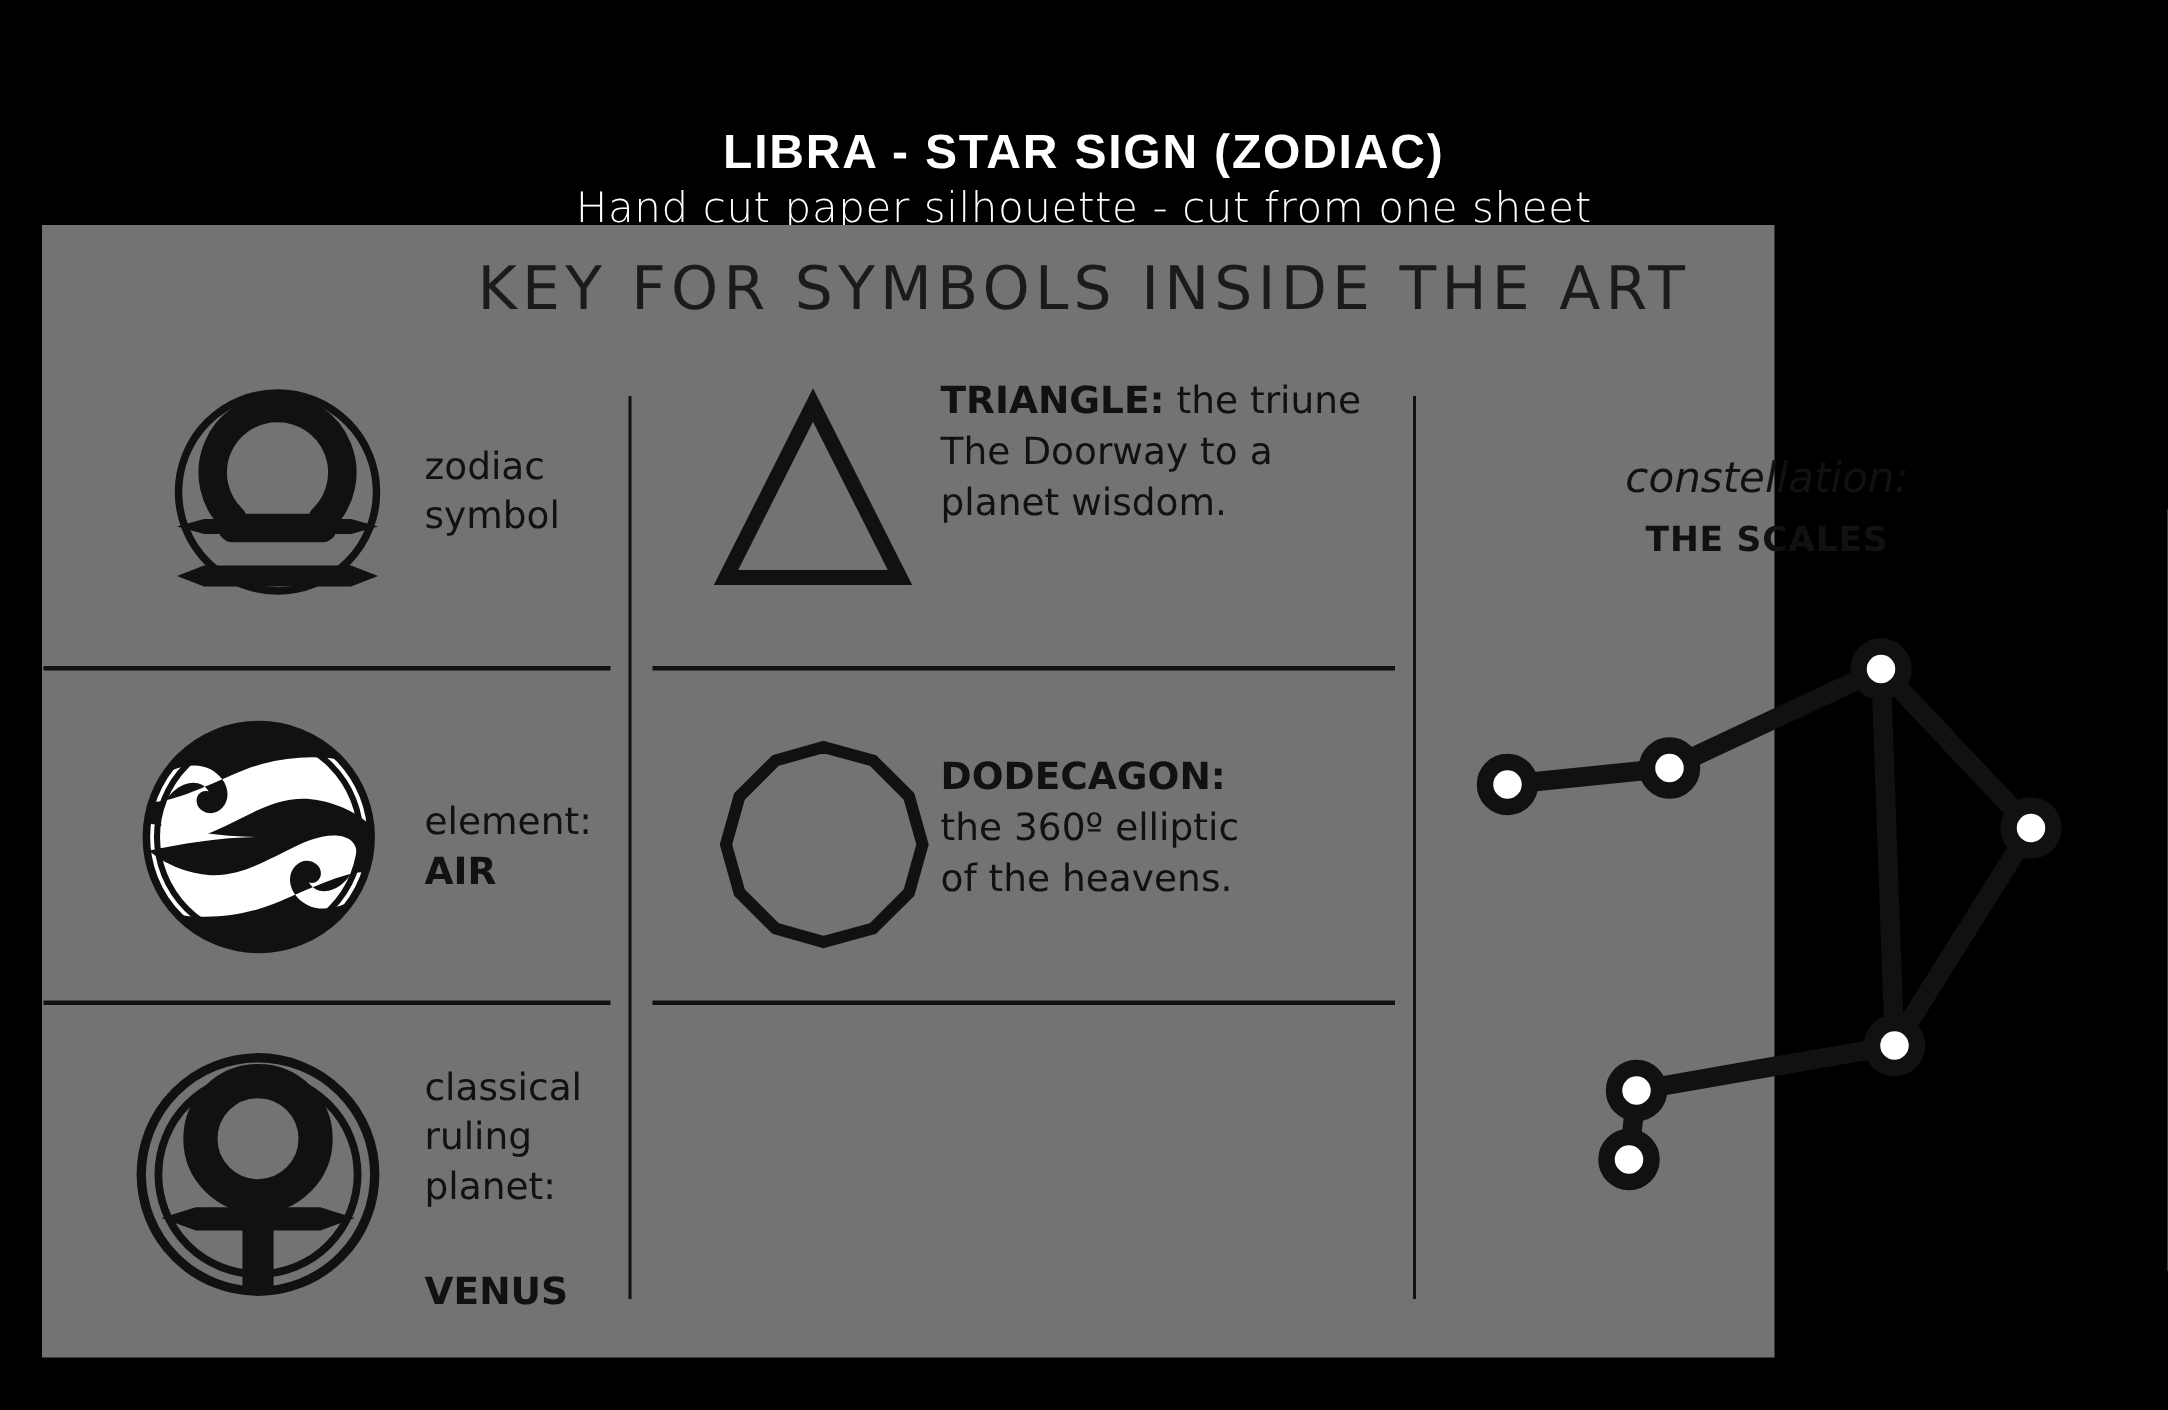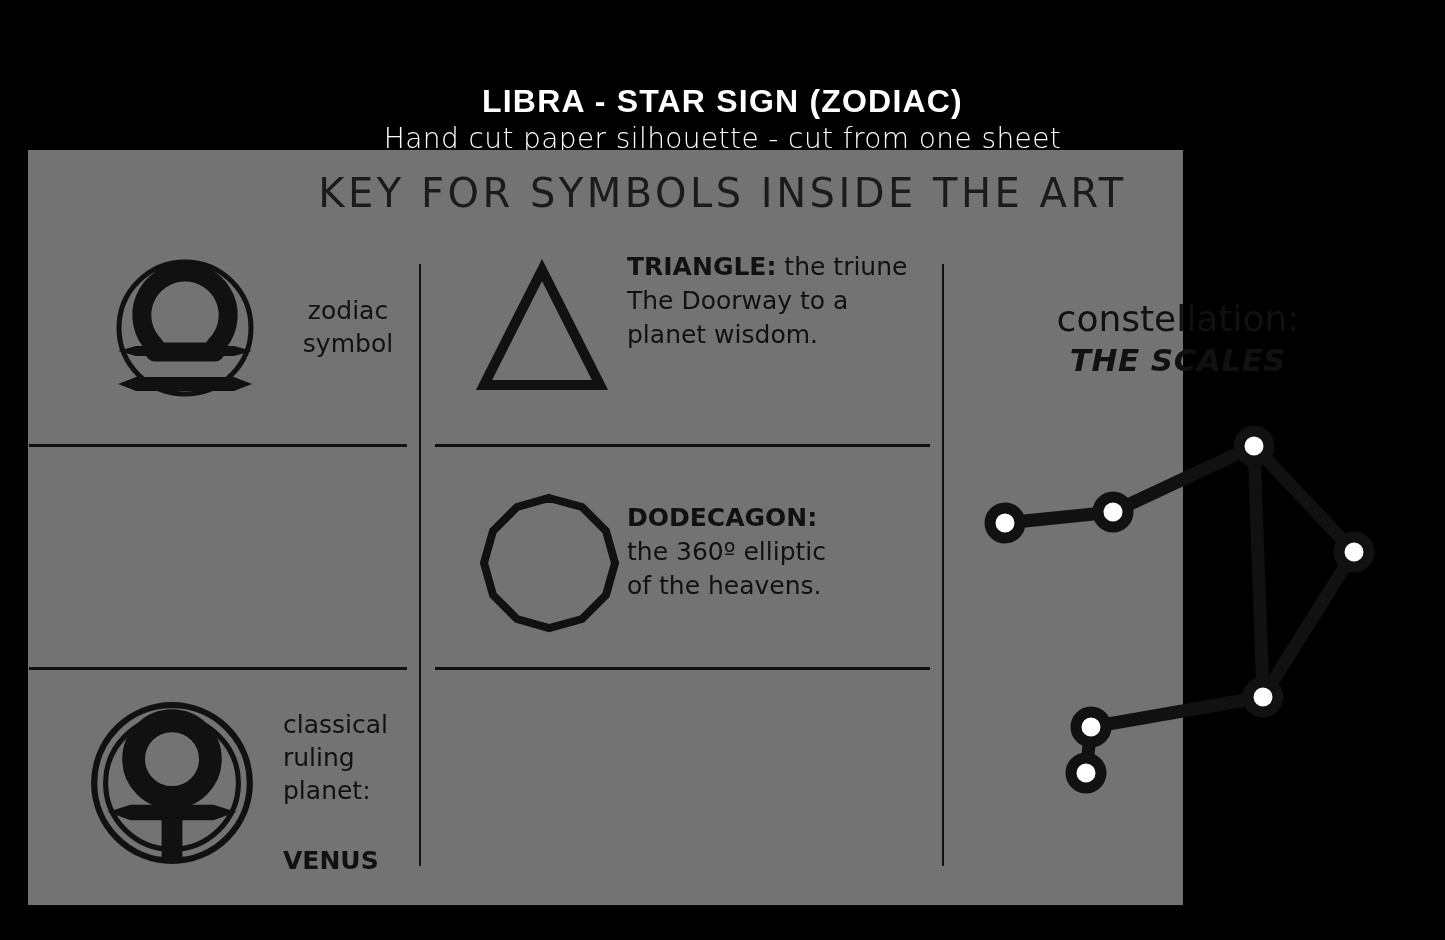--- a/index.html
+++ b/index.html
@@ -64,22 +64,22 @@
     font-family:"DejaVu Sans", sans-serif;
     font-size:25px;line-height:34px;font-weight:400;
   }
   .txt-mid b{font-weight:bold;}
 
   .constellation-label{
     position:absolute;
     color:#111111;text-align:center;
     font-family:"DejaVu Sans", sans-serif;
   }
-  .cl-1{font-size:36px;font-weight:400;line-height:38px;}
-  .cl-2{font-size:31px;font-weight:bold;line-height:40px;letter-spacing:0.5px;font-style:italic;}
+  .cl-1{font-size:28px;font-weight:400;line-height:38px;font-style:italic;}
+  .cl-2{font-size:23px;font-weight:bold;line-height:40px;letter-spacing:0.5px;}
 </style>
 </head>
 <body>
 
 <div class="stage">
 
   <div class="header">
     <div class="header-title">LIBRA - STAR SIGN (ZODIAC)</div>
     <div class="header-sub">Hand cut paper silhouette - cut from one sheet</div>
   </div>
@@ -90,37 +90,69 @@
 
     <div class="vdiv" style="left:391px;top:114px;height:602px;"></div>
     <div class="vdiv" style="left:914px;top:114px;height:602px;"></div>
 
     <div class="hdiv" style="left:1px;top:294px;width:378px;"></div>
     <div class="hdiv" style="left:407px;top:294px;width:495px;"></div>
 
     <div class="hdiv" style="left:1px;top:517px;width:378px;"></div>
     <div class="hdiv" style="left:407px;top:517px;width:495px;"></div>
 
-    <div class="cell" style="left:0px;top:100px;width:391px;height:194px;text-align:center;">
+    <div class="cell" style="left:0px;top:100px;width:391px;height:194px;">
 
       <div class="sym" style="left:72px;top:0px;width:170px;height:160px;">
         <svg width="170" height="160" viewBox="0 0 170 160">
           <circle cx="85" cy="78" r="66" fill="none" stroke="#111" stroke-width="5"></circle>
           <path d="M85 22 a43 43 0 0 0 -30 74 L55 102 L115 102 L115 96 A43 43 0 0 0 85 22 Z" fill="none" stroke="#111" stroke-width="19" stroke-linejoin="round"></path>
           <path d="M18 101 L36 96 L134 96 L152 101 L134 106 L36 106 Z" fill="#111"></path>
           <path d="M18 134 L36 127 L134 127 L152 134 L134 141 L36 141 Z" fill="#111"></path>
         </svg>
       </div>
 
       <div class="label" style="left:255px;top:44px;width:130px;">
         <div>zodiac</div>
         <div>symbol</div>
       </div>
     </div>
 
+    <div class="cell" style="left:0px;top:327px;width:391px;height:190px;">
+
+      <div class="sym" style="left:62px;top:0px;width:165px;height:162px;">
+        <svg width="165" height="162" viewBox="0 0 160 160">
+          <defs>
+            <clipPath id="airclip">
+                <circle cx="80" cy="80" r="74"></circle>
+              </clipPath>
+          </defs>
+          <g clip-path="url(#airclip)">
+            <rect x="0" y="0" width="160" height="160" fill="#111"></rect>
+
+            <path d="M -10 62 C 18 30 44 26 56 42 C 66 56 52 70 42 62 C 36 57 40 48 47 50
+                     C 40 38 20 46 16 64 C 12 82 30 84 46 78 C 70 69 92 50 120 56
+                     C 150 62 160 80 160 80 L 160 40 C 140 24 100 24 70 36 C 40 48 10 66 -10 52 Z" fill="#fff"></path>
+
+            <path d="M -6 92 C 20 86 52 80 80 80 C 52 80 20 74 -6 68 Z" fill="#fff"></path>
+
+            <path d="M 170 98 C 142 130 116 134 104 118 C 94 104 108 90 118 98 C 124 103 120 112 113 110
+                     C 120 122 140 114 144 96 C 148 78 130 76 114 82 C 90 91 68 110 40 104
+                     C 10 98 0 80 0 80 L 0 120 C 20 136 60 136 90 124 C 120 112 150 94 170 108 Z" fill="#fff"></path>
+          </g>
+          <circle cx="80" cy="80" r="74" fill="none" stroke="#111" stroke-width="5"></circle>
+          <circle cx="80" cy="80" r="67" fill="none" stroke="#111" stroke-width="4"></circle>
+        </svg>
+      </div>
+
+      <div class="label" style="left:255px;top:54px;width:130px;">
+        <div>element:</div>
+        <div style="font-weight:bold;">AIR</div>
+      </div>
+    </div>
 
     <div class="cell" style="left:0px;top:550px;width:391px;height:190px;">
 
       <div class="sym" style="left:60px;top:0px;width:168px;height:166px;">
         <svg width="168" height="166" viewBox="0 0 160 160">
           <circle cx="80" cy="80" r="75" fill="none" stroke="#111" stroke-width="6"></circle>
           <circle cx="80" cy="80" r="64" fill="none" stroke="#111" stroke-width="5"></circle>
 
           <circle cx="80" cy="57" r="37" fill="none" stroke="#111" stroke-width="22"></circle>
 

